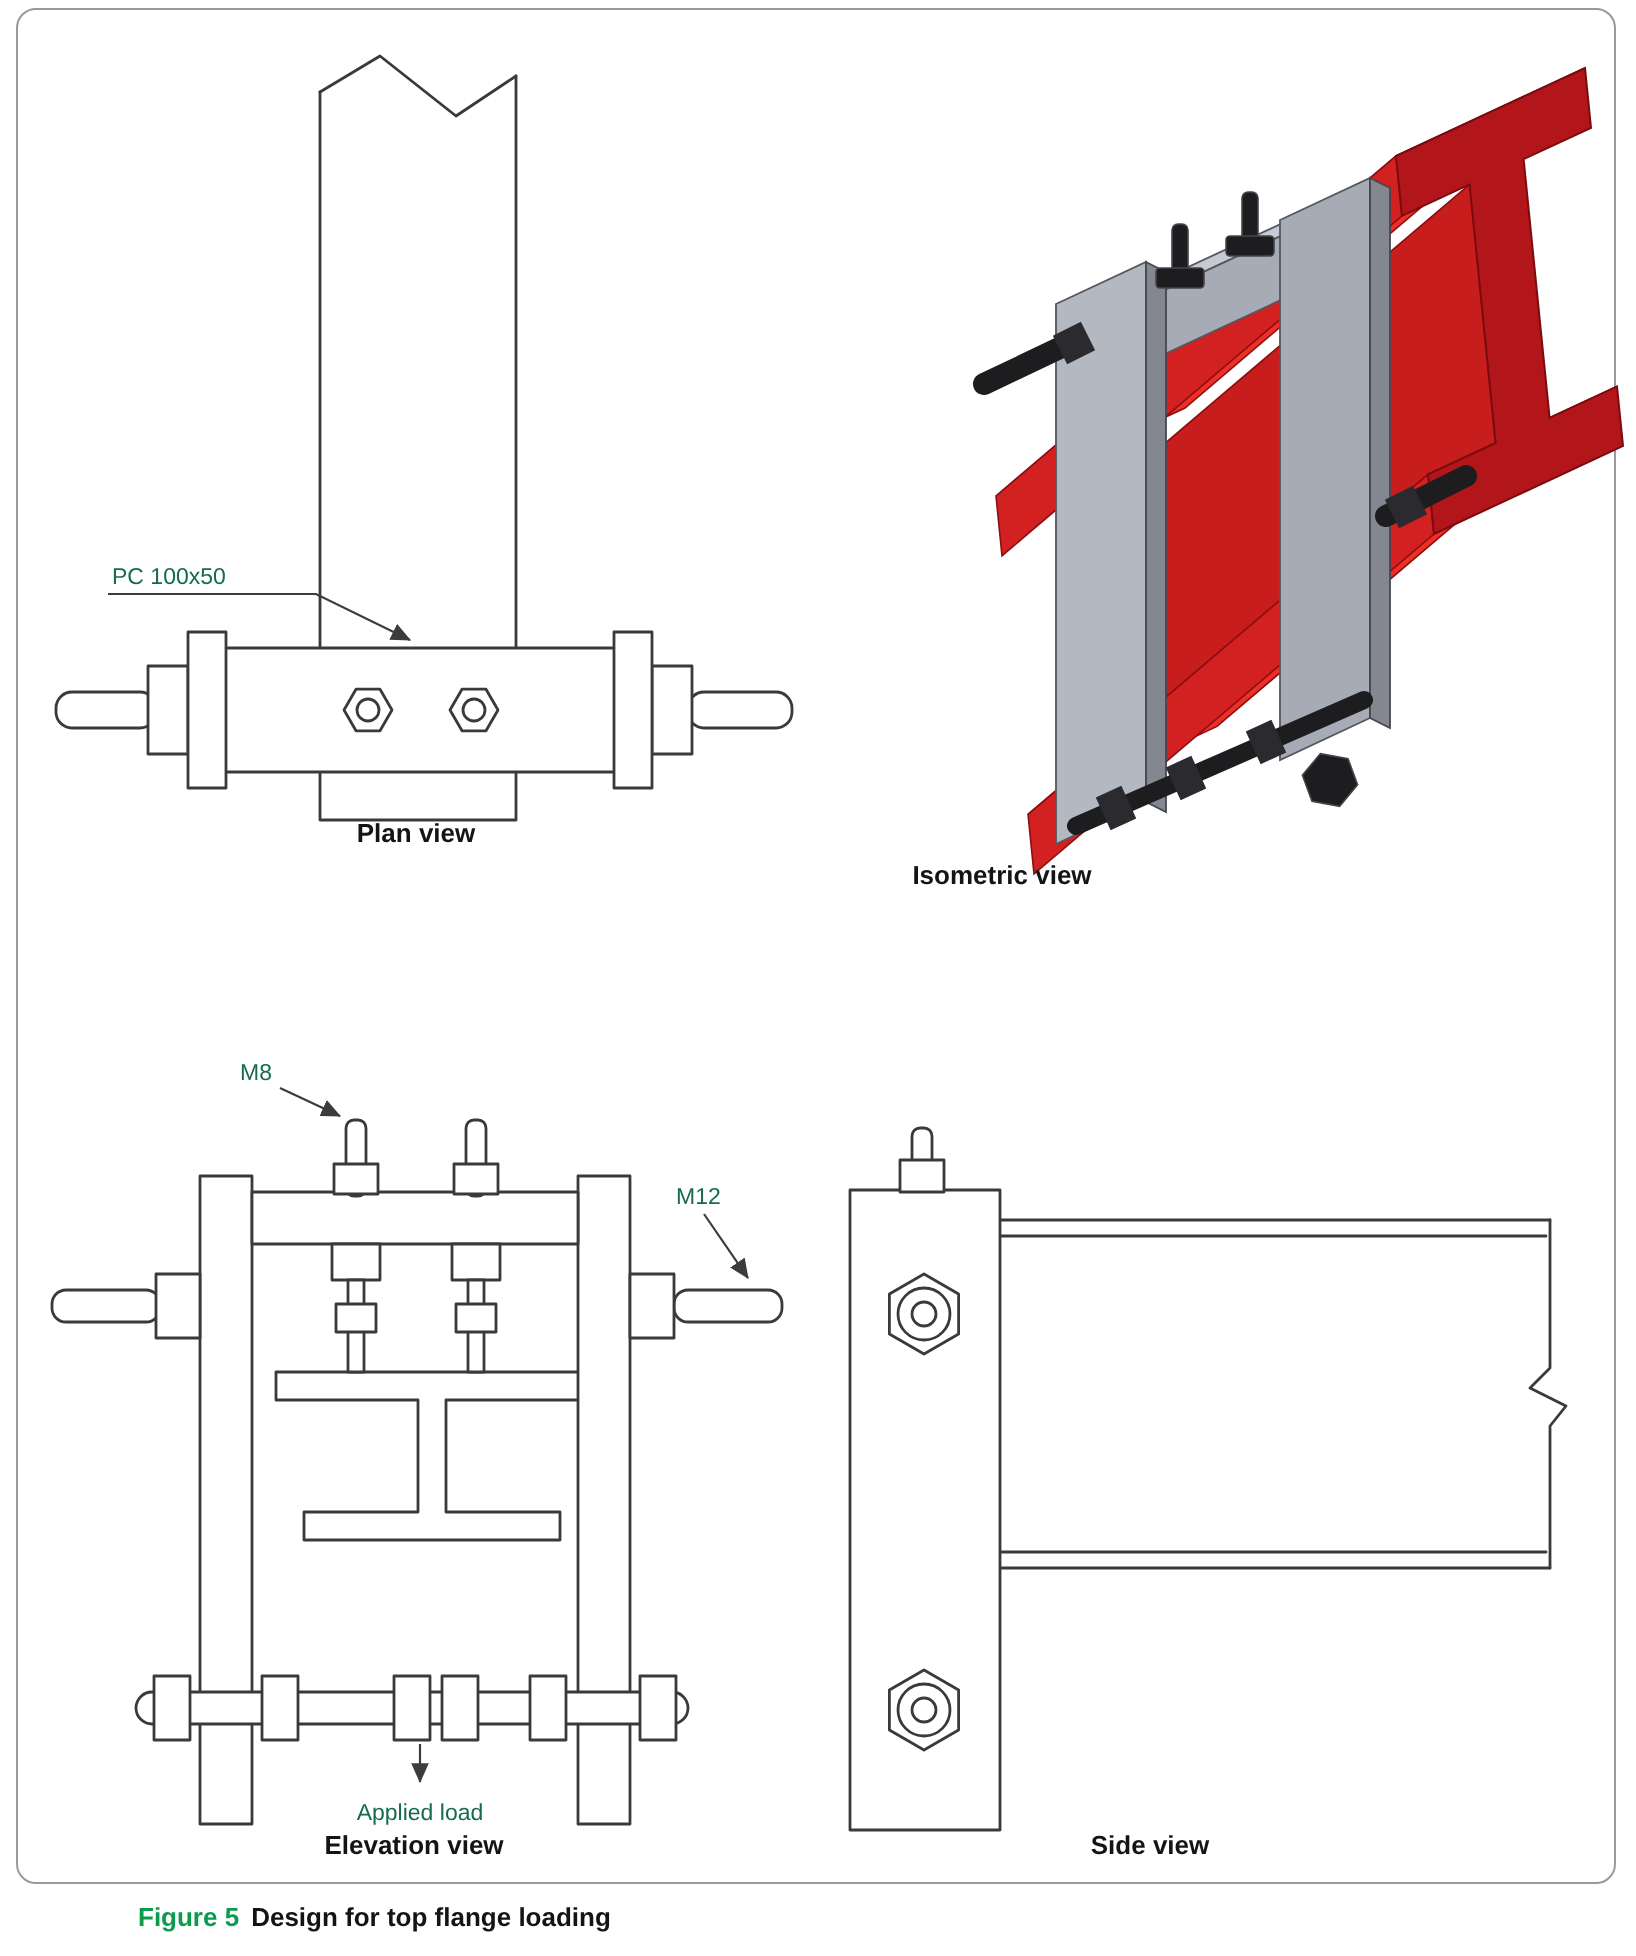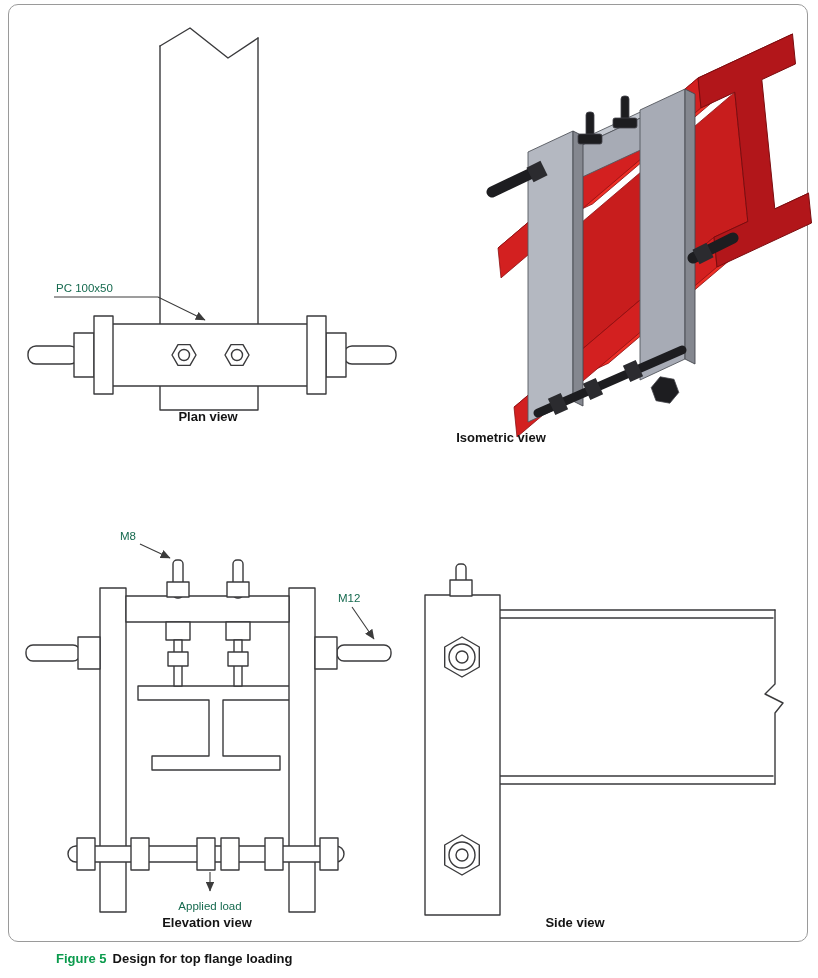--- a/index.html
+++ b/index.html
@@ -28,21 +28,21 @@
   .red-web{fill:var(--beam-red-web);stroke:#8a0f12;stroke-width:.8;}
   .red-end{fill:var(--beam-red-end);stroke:#7a0c0f;stroke-width:1;}
   .gry{fill:var(--steel-grey);stroke:#54575e;stroke-width:.9;}
   .gry-l{fill:var(--steel-grey-light);stroke:#54575e;stroke-width:.9;}
   .gry-n{fill:var(--steel-grey-near);stroke:#54575e;stroke-width:.9;}
   .gry-d{fill:var(--steel-grey-dark);stroke:#45484f;stroke-width:.9;}
   .blt{stroke:var(--bolt-black);stroke-linecap:round;}
   .blt-f{fill:var(--bolt-black);stroke:#45454b;stroke-width:.8;}
   .nut{stroke:#2b2b2f;stroke-linecap:butt;}
   .figcap{
-    position:absolute;left:8px;top:951px;font:bold 13px "Liberation Sans",sans-serif;color:var(--caption-black);padding-left:48px;
+    position:absolute;left:21px;top:951px;font:bold 13px "Liberation Sans",sans-serif;color:var(--caption-black);padding-left:48px;
   }
   .figcap .lbl{color:var(--figure-green);margin-right:6px;}
 </style>
 </head>
 <body>
 
 <div class="frame"></div>
 
 <svg class="view v-plan" width="420" height="460" viewBox="0 0 420 460">
   <defs>

